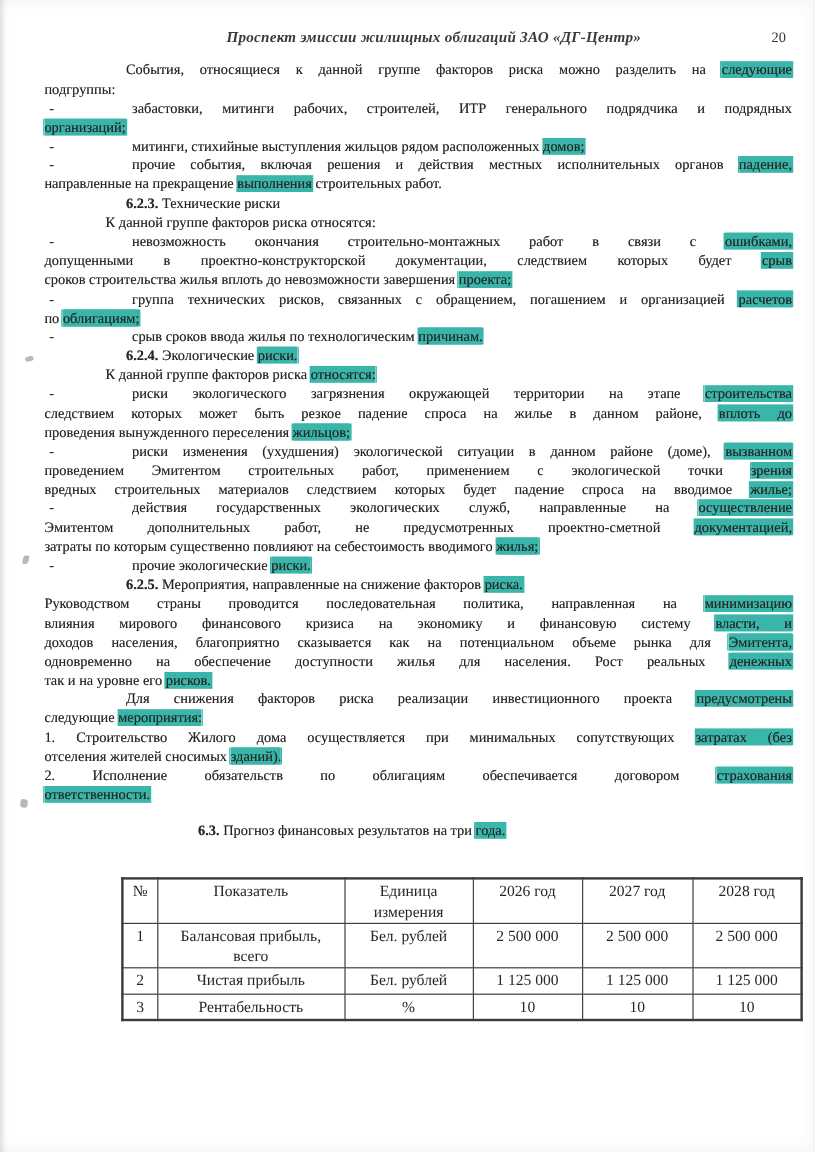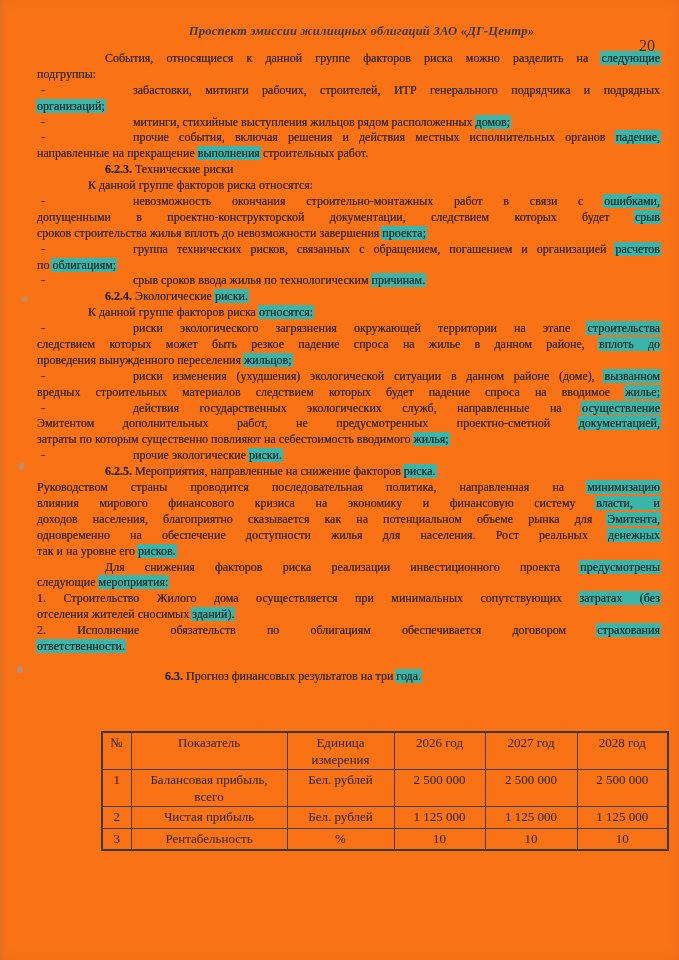--- a/index.html
+++ b/index.html
@@ -1,32 +1,32 @@
 <!DOCTYPE html>
 <html><head>
 <meta charset="utf-8">
 <style>
   html,body{margin:0;padding:0;background:#e8e8e6;}
-  .page{position:relative;width:679px;height:960px;margin:0 auto;background:#f97316;
+  .page{position:relative;width:679px;height:960px;margin:0 auto;background:#ffffff;
         font-family:"Liberation Serif","DejaVu Serif",serif;color:#262626;overflow:hidden;
         box-shadow:inset 0 0 14px rgba(0,0,0,0.06);}
   .hdr{position:absolute;top:24px;left:0;right:0;text-align:center;transform:translateX(22px);
        font-style:italic;font-weight:600;font-size:12.6px;color:#3a3a3a;letter-spacing:.2px;}
-  .pageno{position:absolute;top:37px;right:24px;font-size:16px;color:#333;}
+  .pageno{position:absolute;top:24px;right:24px;font-size:12px;color:#333;}
   .body-text{position:absolute;left:37px;top:51px;width:623px;}
   .line{position:relative;height:15.9px;line-height:15.9px;font-size:12px;
         text-shadow:0 0 .4px rgba(20,20,20,.5);}
   .txt{text-align:left;}
   .jst .txt{text-align:justify;text-align-last:justify;text-justify:inter-word;}
   .dash{position:absolute;left:4px;top:0;}
   .ind-para .txt{padding-left:68px;}
   .ind-kdan .txt{padding-left:51px;}
   .ind-head .txt{padding-left:68px;}
   .ind-h63 .txt{padding-left:128px;}
-  .ind-bullet .txt{margin-left:96px;}
+  .ind-bullet .txt{margin-left:73px;}
   .hl{background:#3ab5a9;box-shadow:1px 0 0 #3ab5a9,-1px 0 0 #3ab5a9;}
   .b{font-weight:bold;}
   .fin-table{position:absolute;left:101px;border-collapse:collapse;table-layout:fixed;
              font-size:13px;color:#262626;}
   .fin-table td,.fin-table th{border:1.4px solid #3f3f3f;padding:1px 3px 0 3px;
              vertical-align:top;text-align:center;font-weight:normal;line-height:17px;
              overflow:hidden;}
   .fin-table{border:2px solid #3a3a3a;}
   .artifact{position:absolute;background:#9a9a98;border-radius:2px;opacity:.7;}
   .a1{left:21px;top:297px;width:7px;height:4px;transform:rotate(-15deg);}
@@ -111,20 +111,23 @@
         <div class="txt"><span>следствием которых может быть резкое падение спроса на жилье в данном районе, </span><span class="hl">вплоть до</span></div>
       </div>
       <div class="line ind-cont">
         <div class="txt"><span>проведения вынужденного переселения </span><span class="hl">жильцов;</span></div>
       </div>
       <div class="line ind-bullet jst">
         <span class="dash">-</span>
         <div class="txt"><span>риски изменения (ухудшения) экологической ситуации в данном районе (доме), </span><span class="hl">вызванном</span></div>
       </div>
       <div class="line ind-cont jst">
+        <div class="txt"><span>проведением Эмитентом строительных работ, применением с экологической точки </span><span class="hl">зрения</span></div>
+      </div>
+      <div class="line ind-cont jst">
         <div class="txt"><span>вредных строительных материалов следствием которых будет падение спроса на вводимое </span><span class="hl">жилье;</span></div>
       </div>
       <div class="line ind-bullet jst">
         <span class="dash">-</span>
         <div class="txt"><span>действия государственных экологических служб, направленные на </span><span class="hl">осуществление</span></div>
       </div>
       <div class="line ind-cont jst">
         <div class="txt"><span>Эмитентом дополнительных работ, не предусмотренных проектно-сметной </span><span class="hl">документацией,</span></div>
       </div>
       <div class="line ind-cont">

